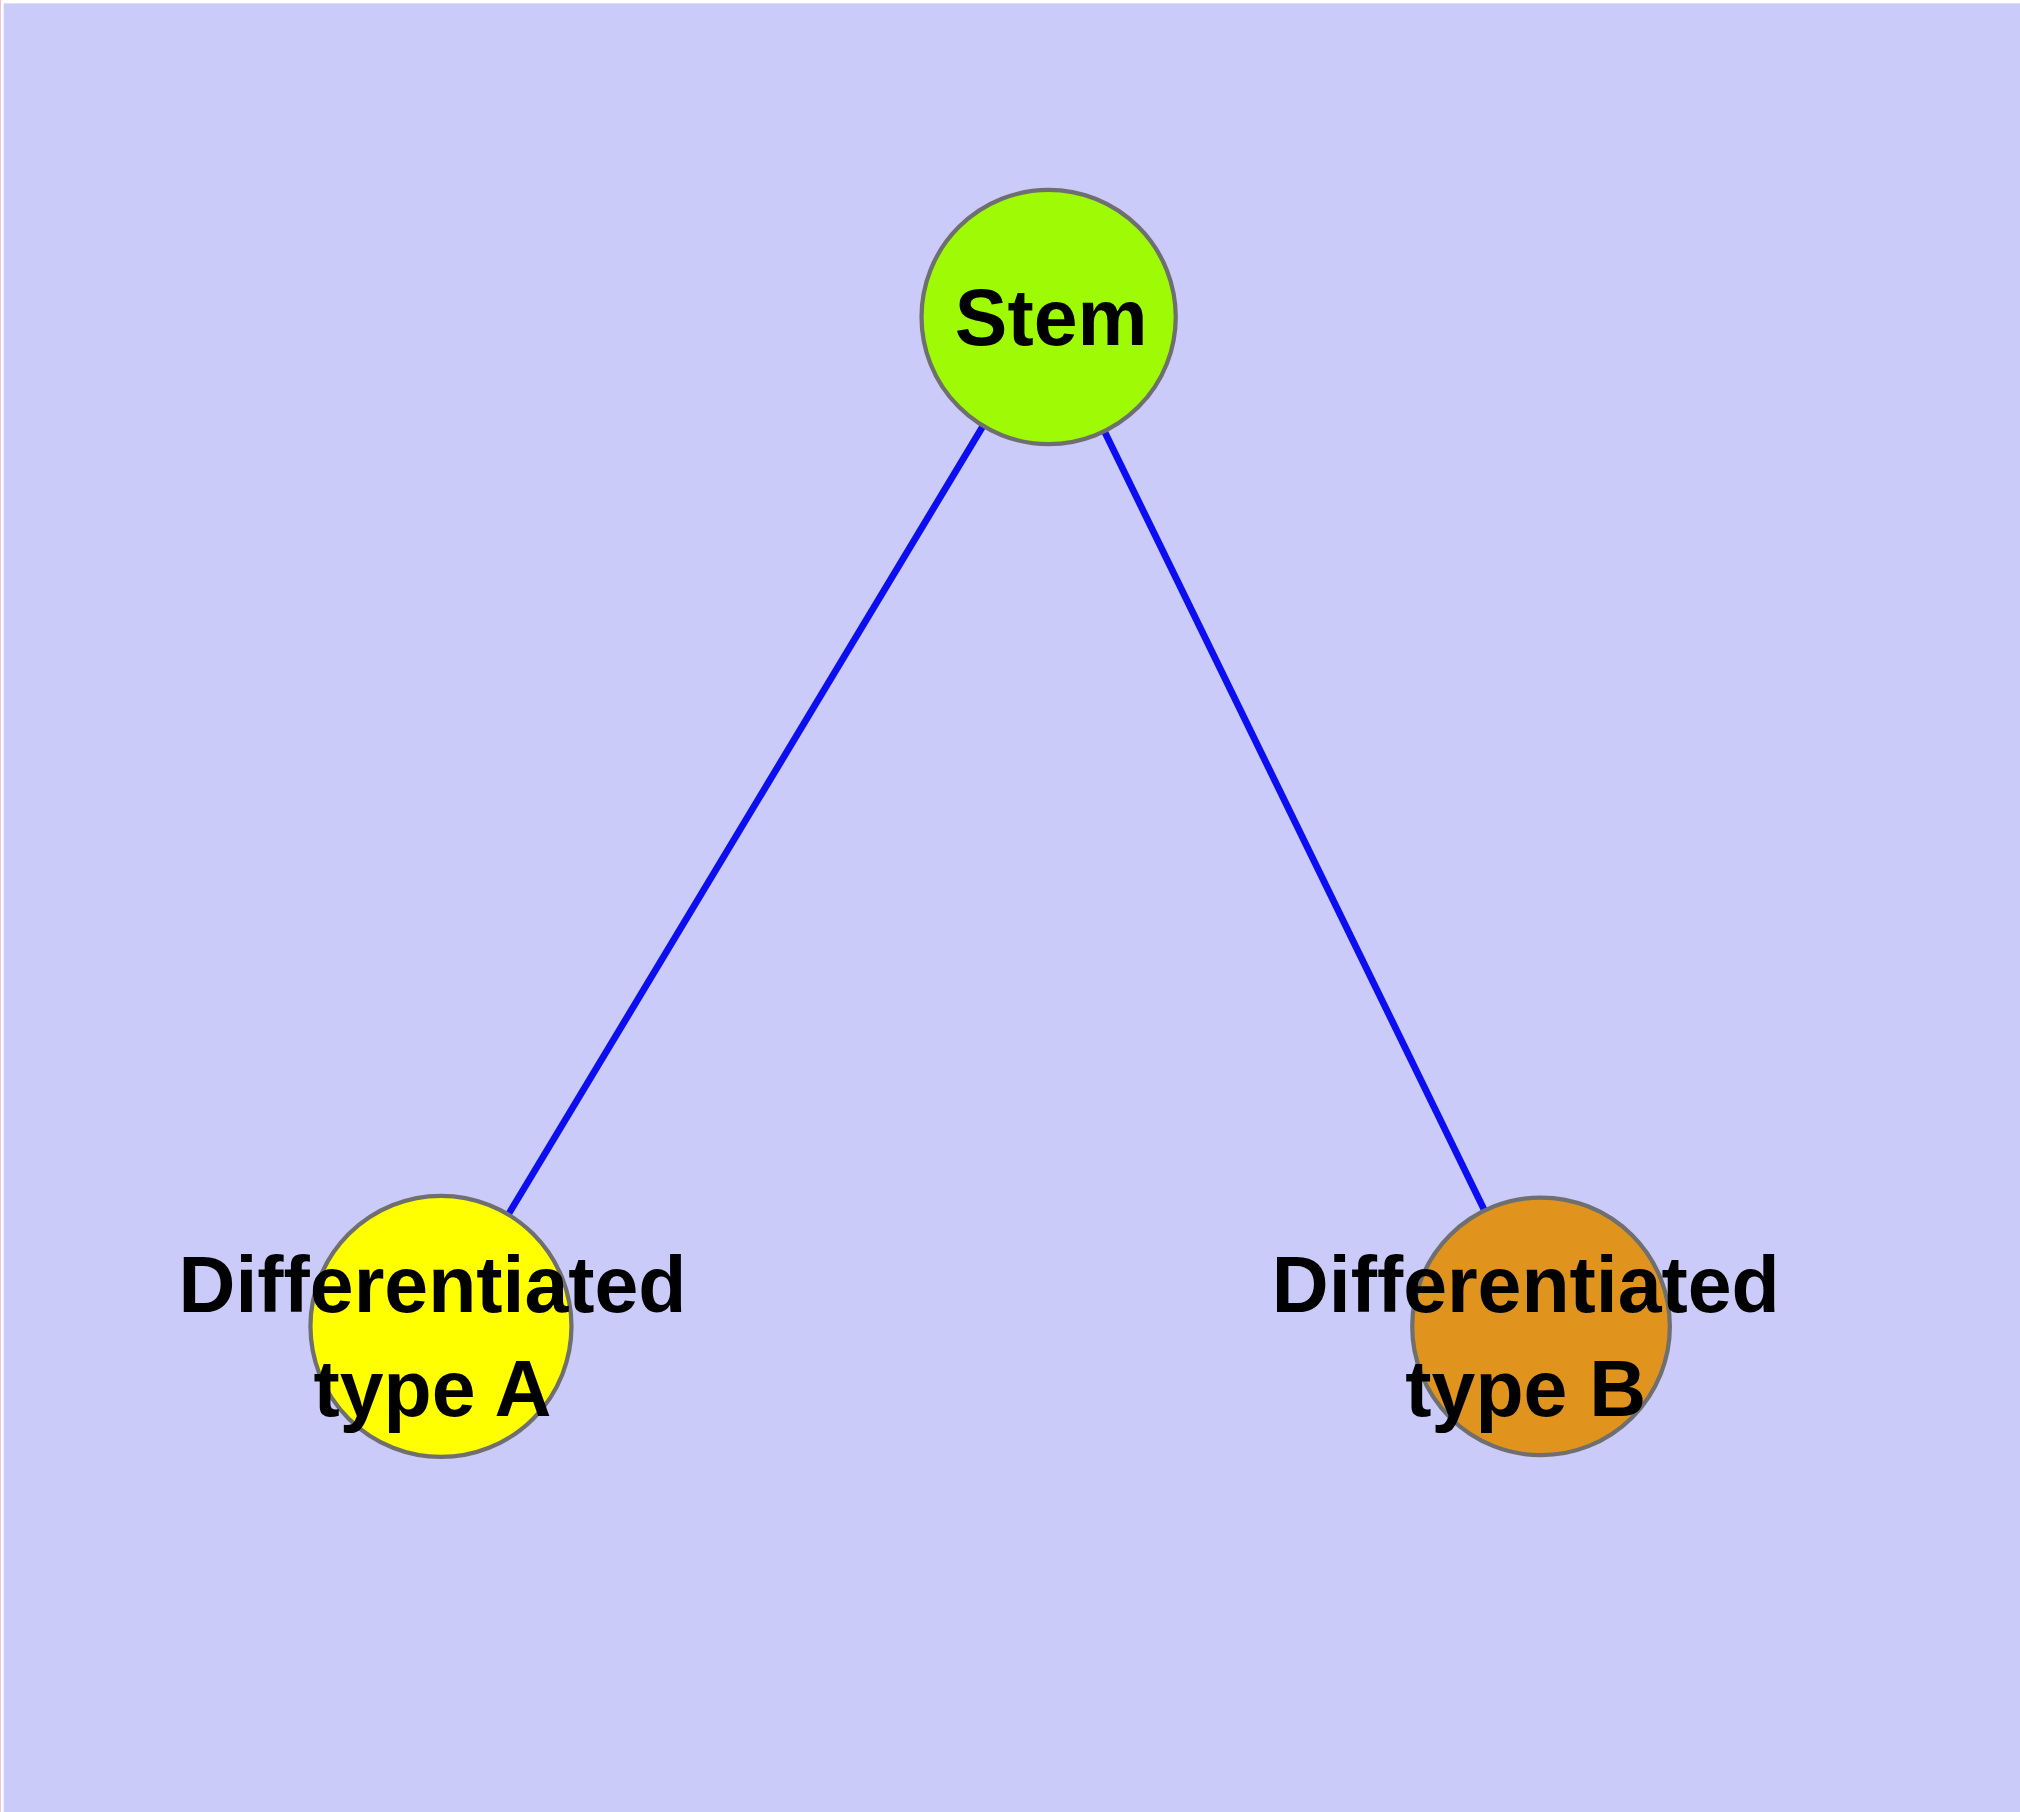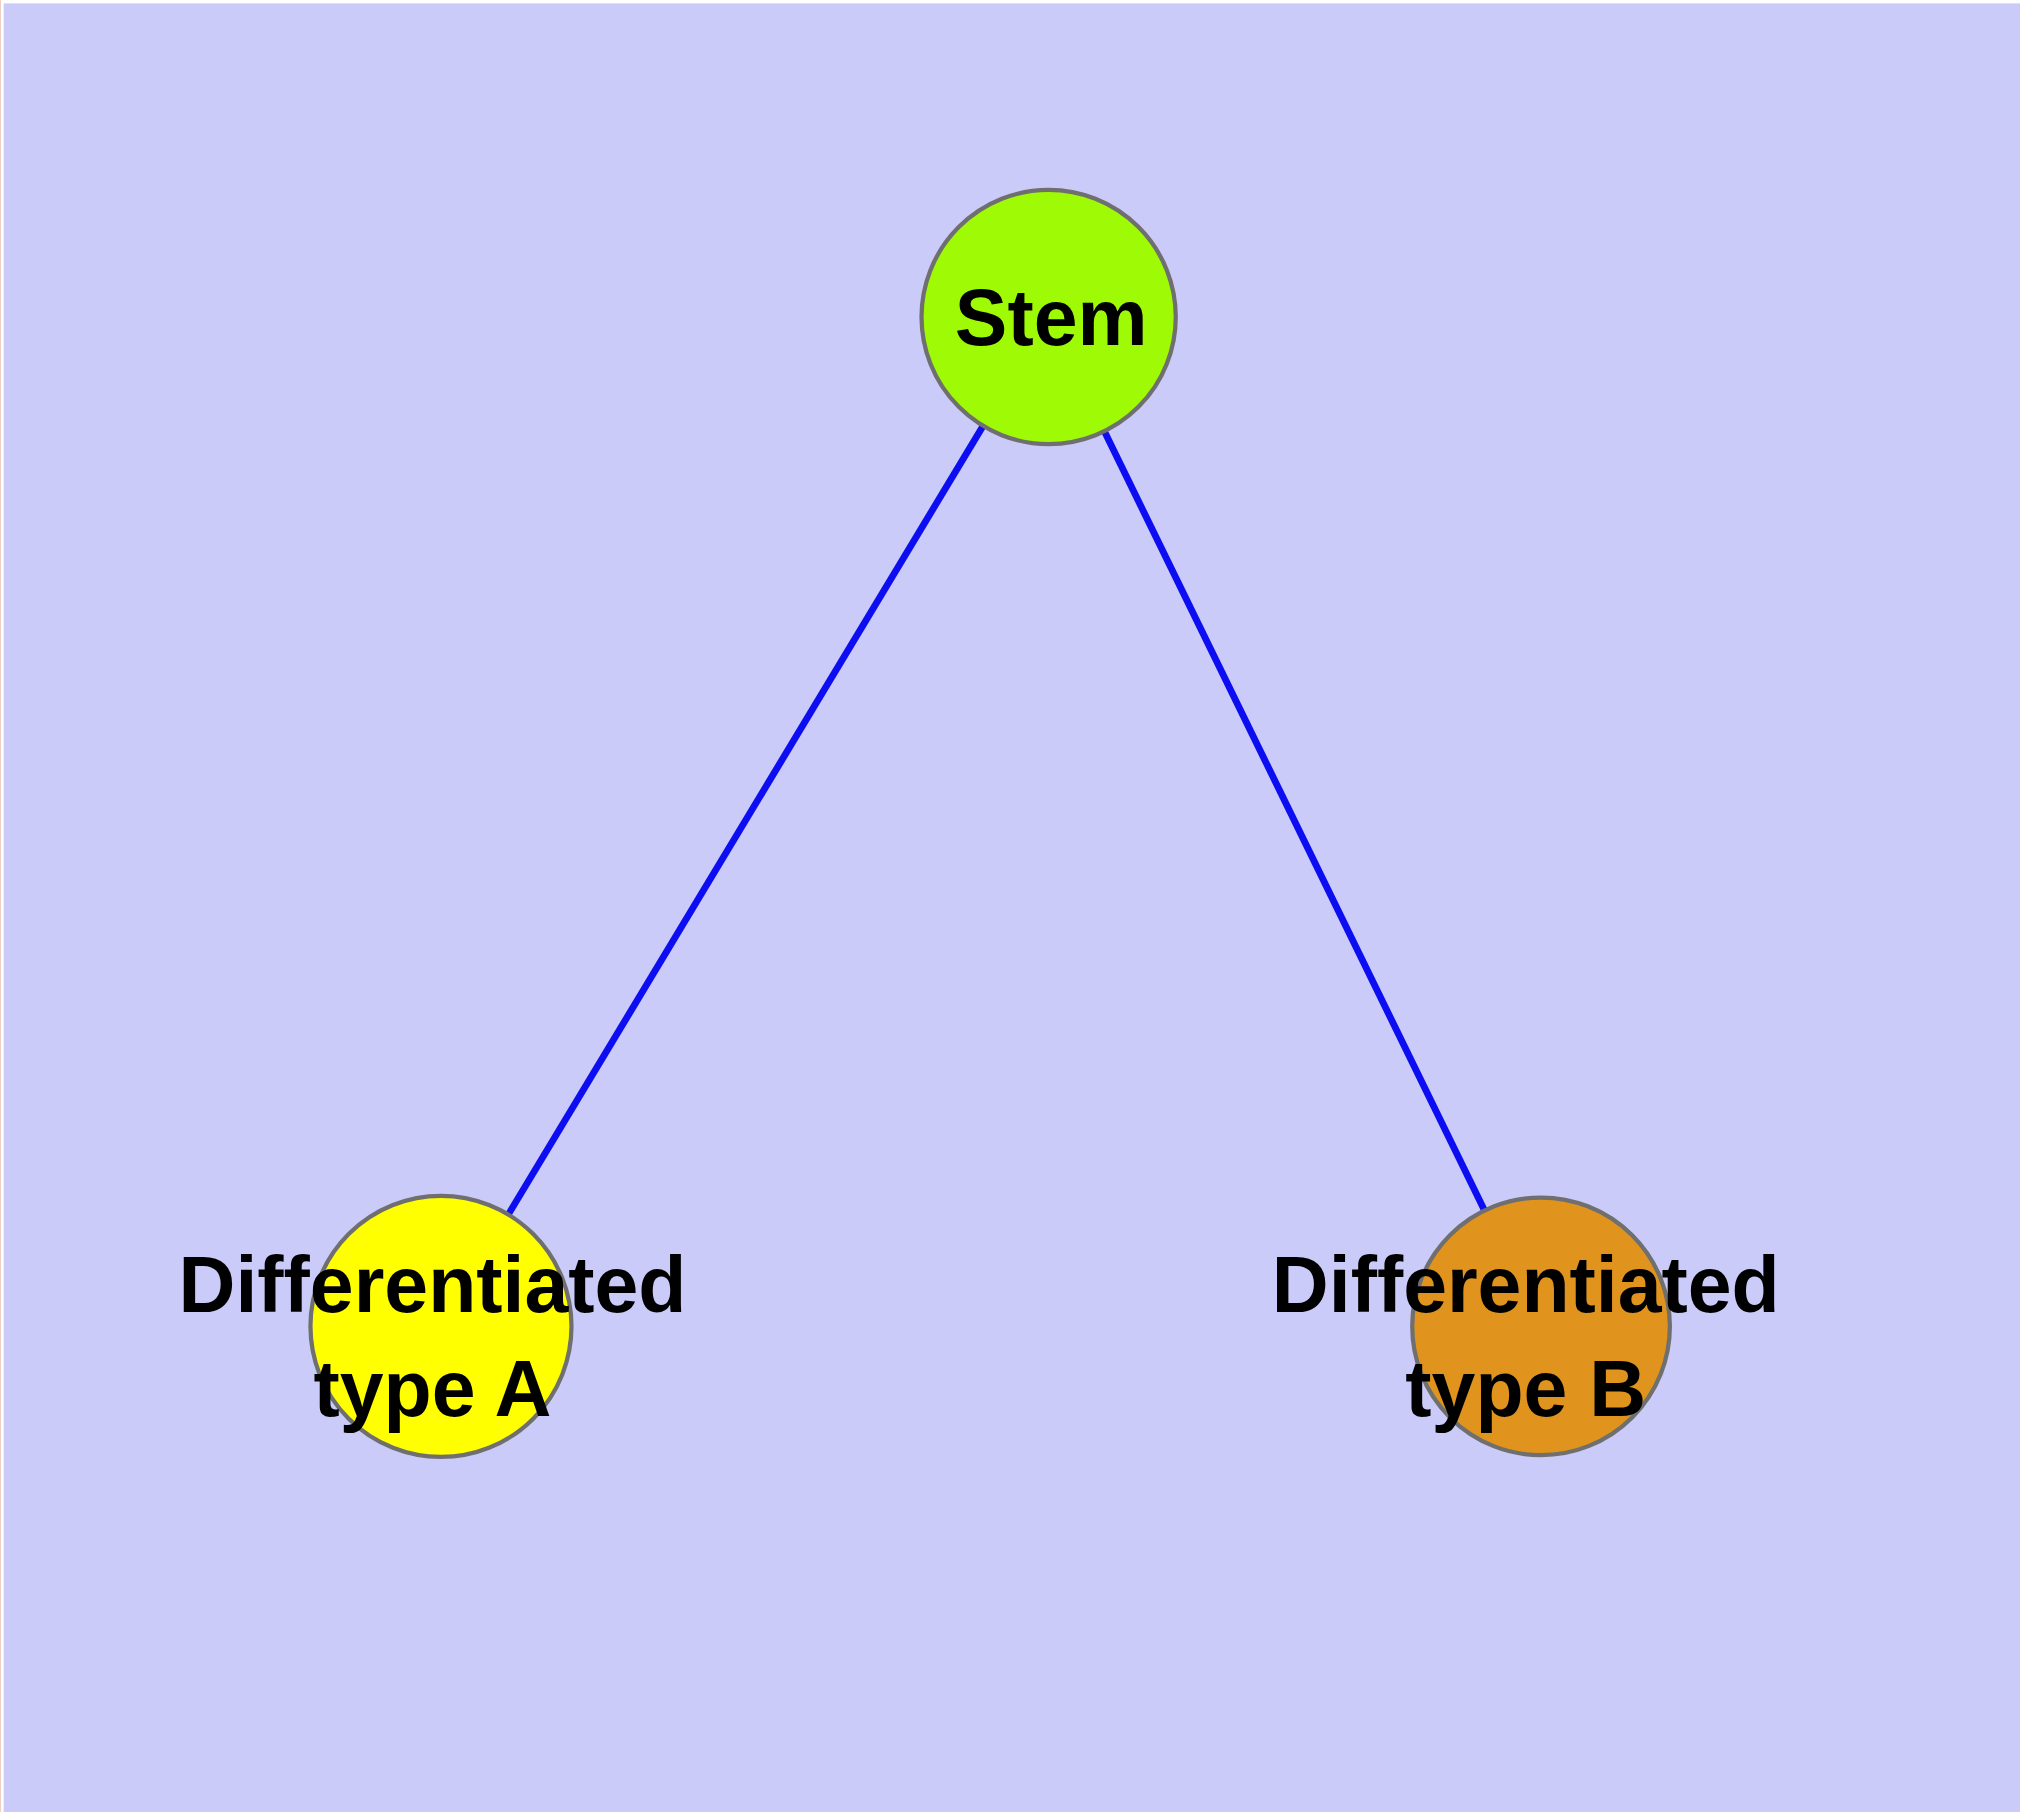--- a/index.html
+++ b/index.html
@@ -4,21 +4,21 @@
 <style>
   html, body {
     margin: 0;
     padding: 0;
     background: #ffffff;
   }
   .stage {
     position: relative;
     width: 2021px;
     height: 1812px;
-    background: #c2410c;
+    background: #be185d;
     overflow: hidden;
   }
   svg.graph {
     display: block;
     width: 2021px;
     height: 1812px;
   }
   .edge-line {
     fill: none;
     stroke-width: 8;

